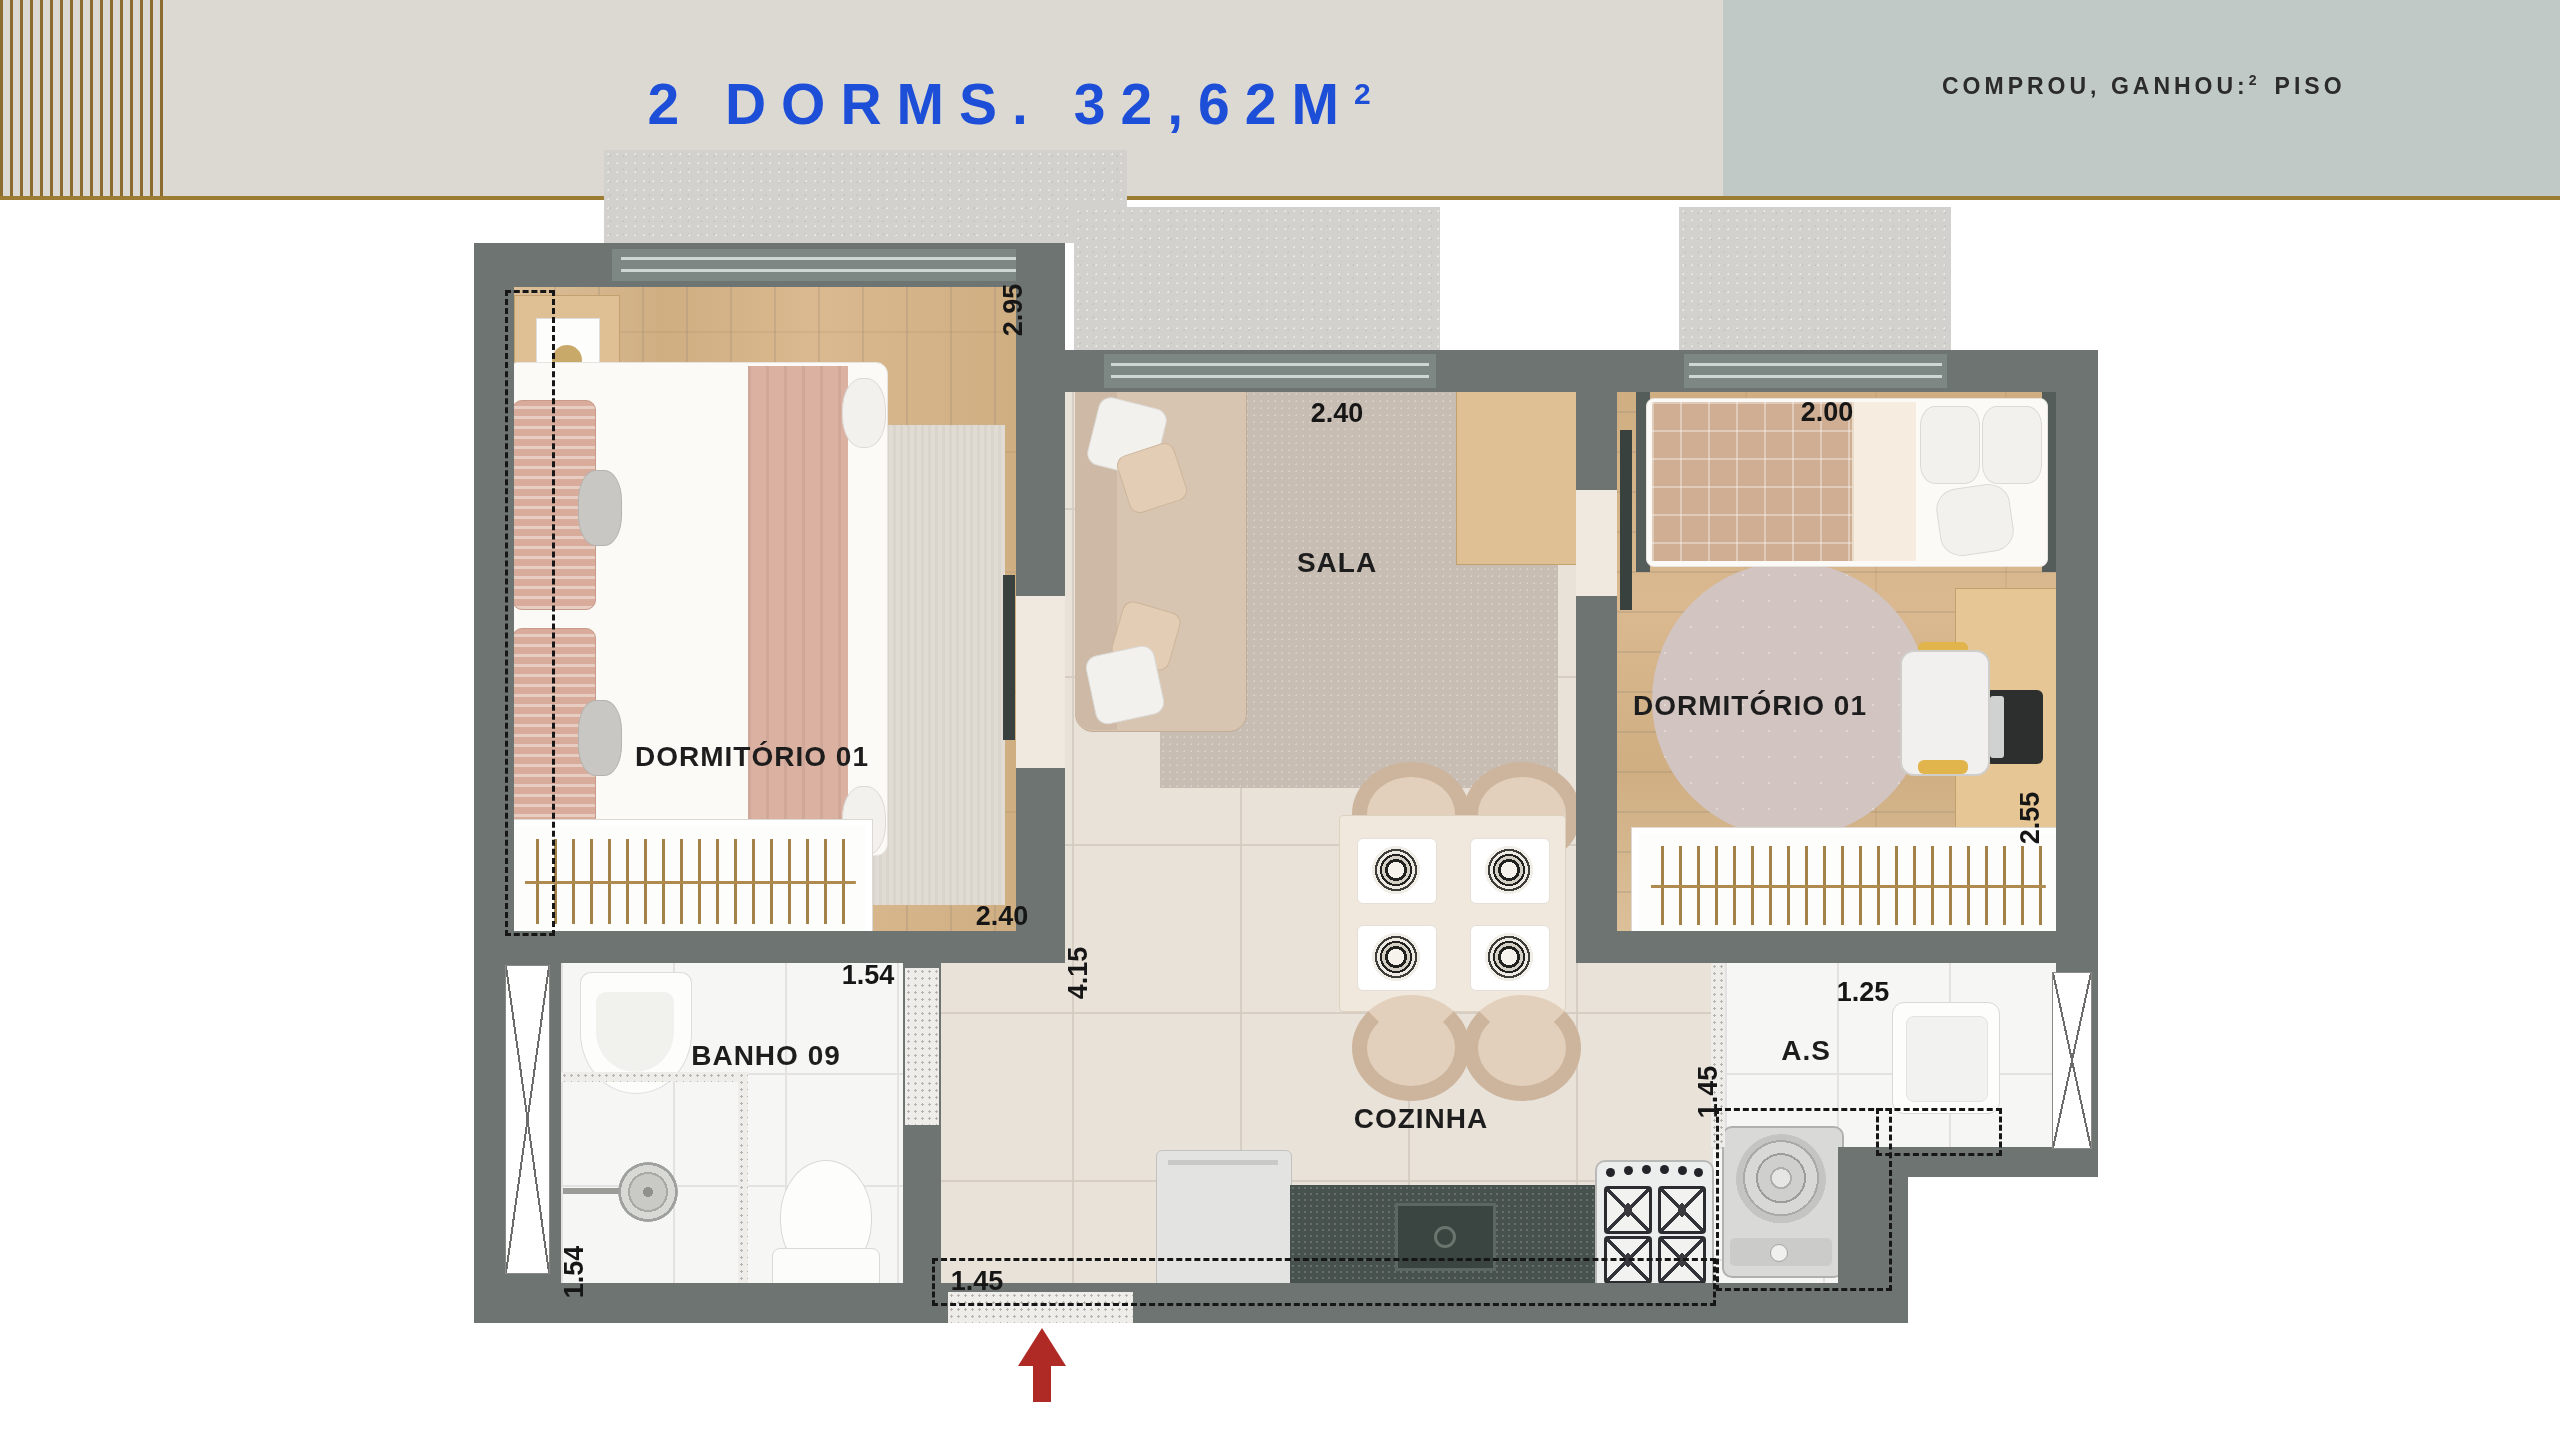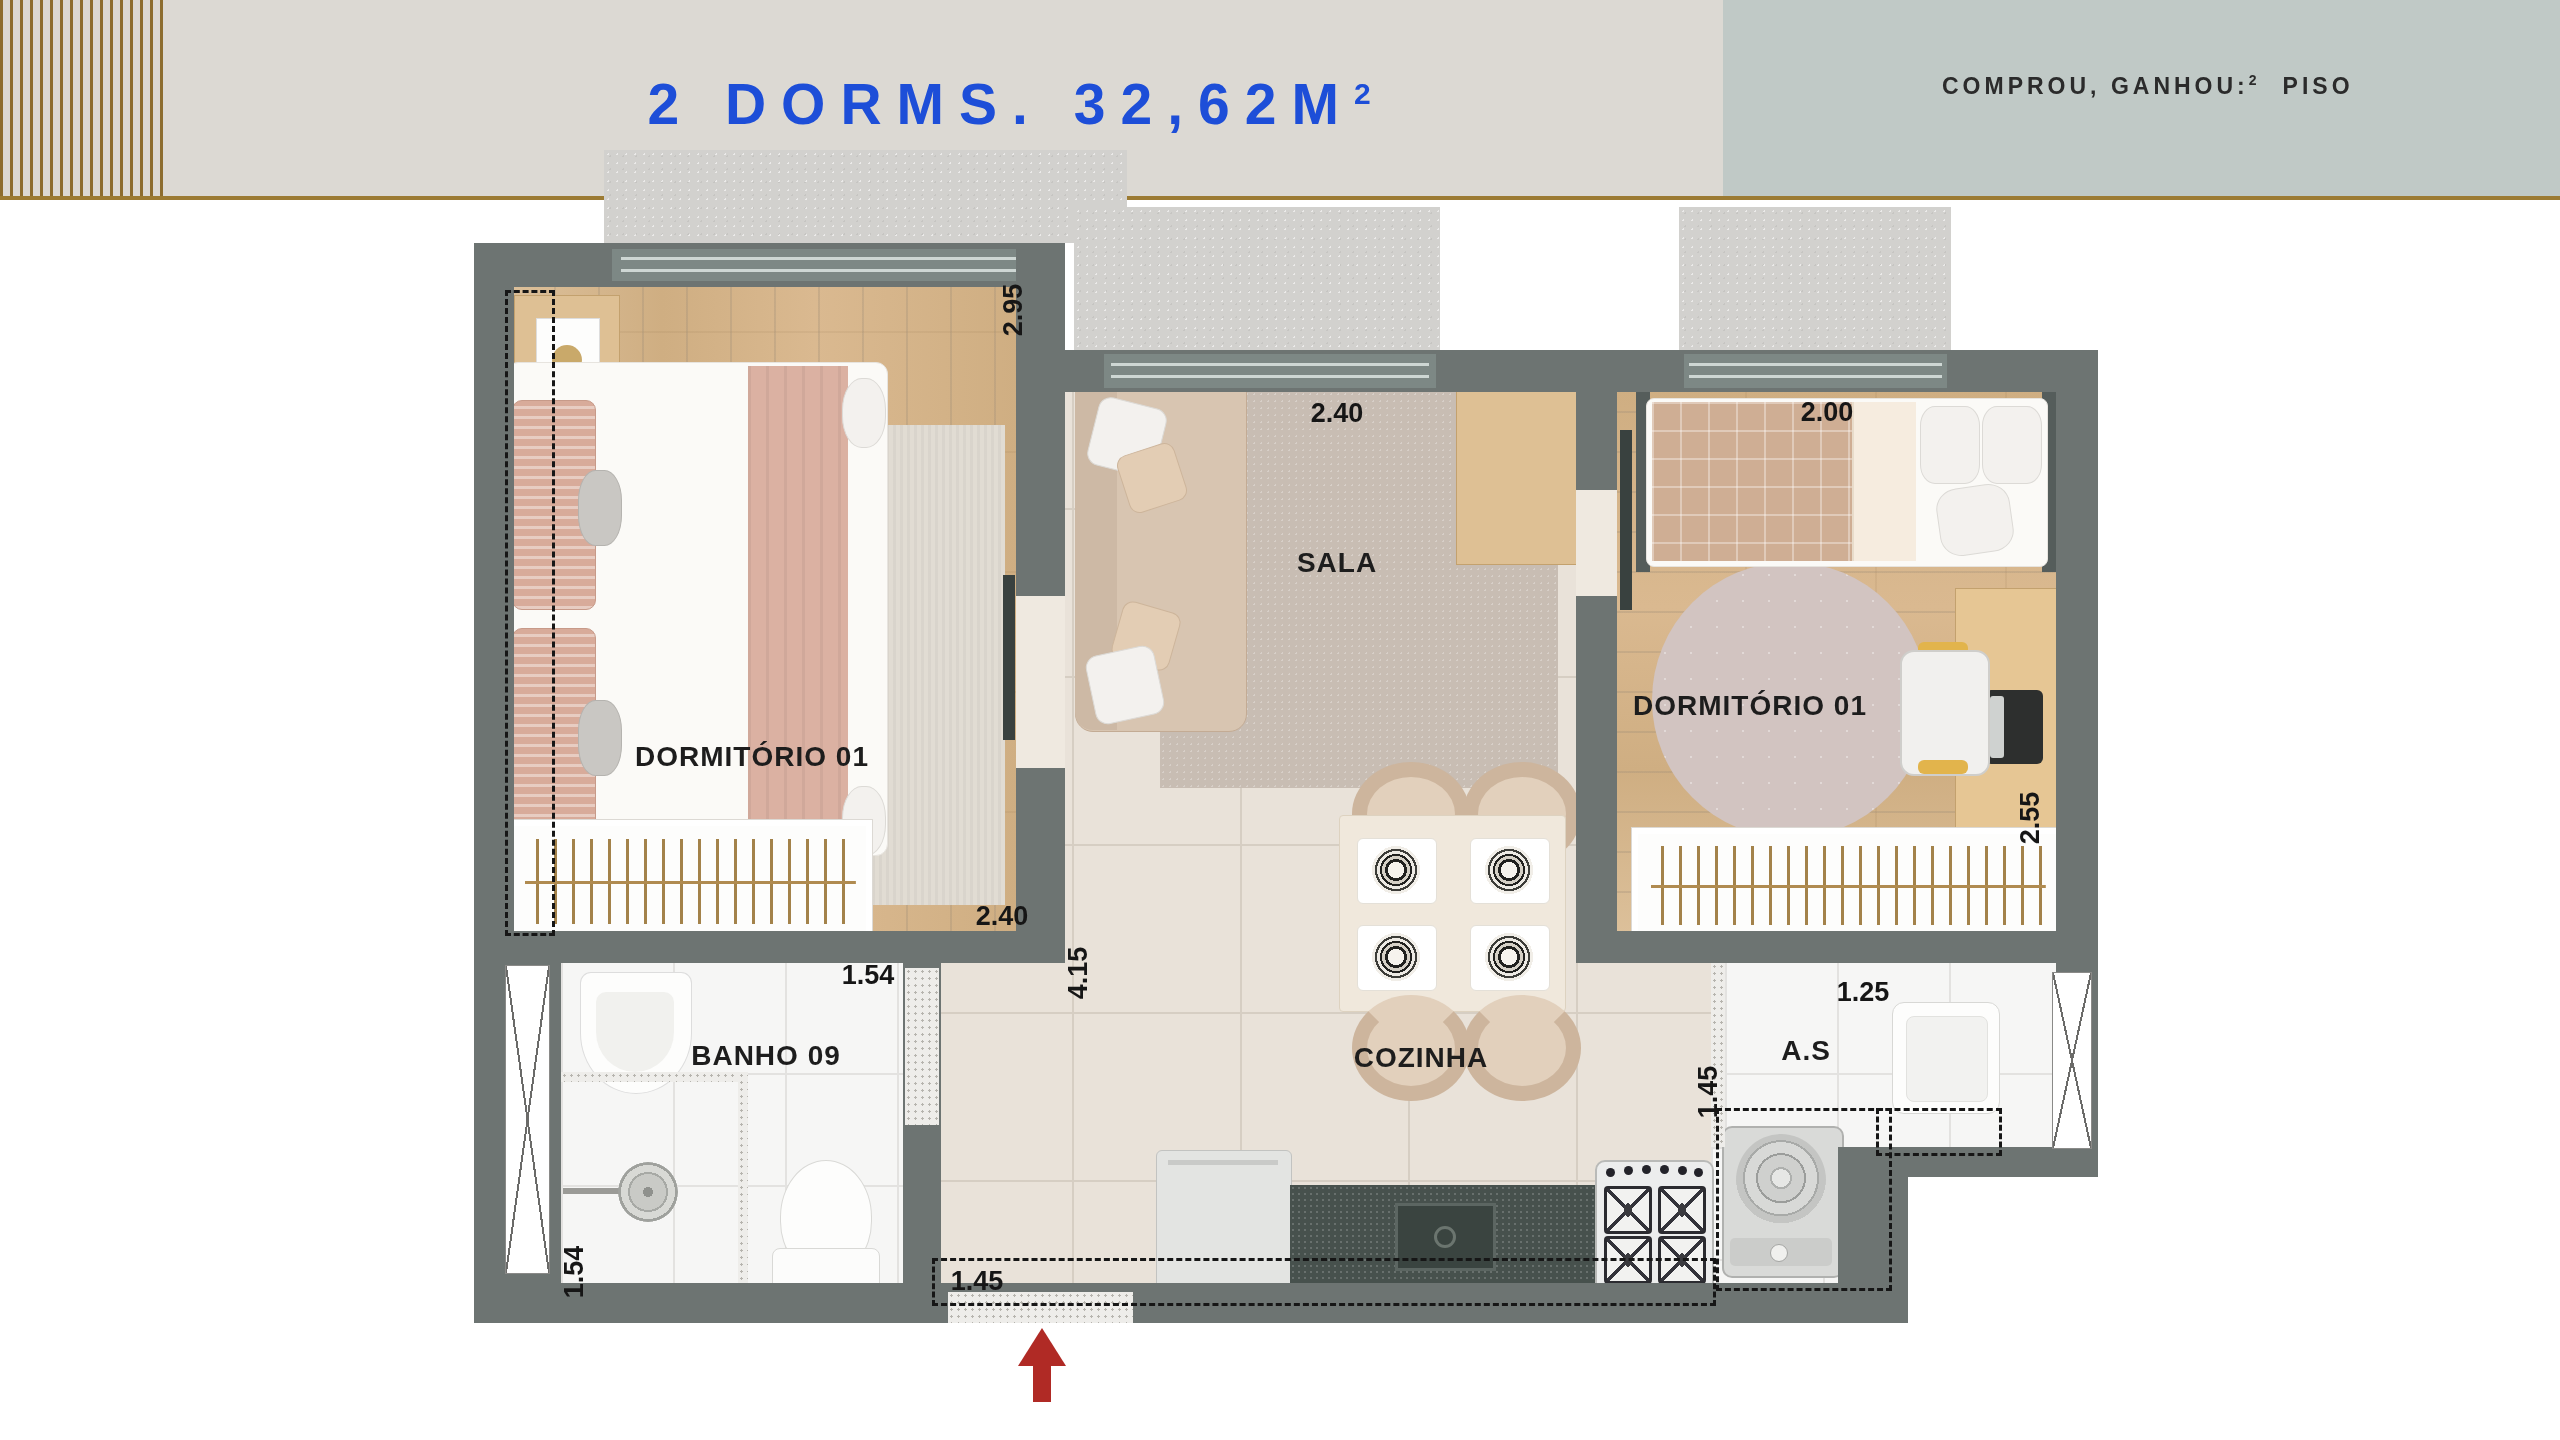--- a/index.html
+++ b/index.html
@@ -12,21 +12,21 @@
   .header-right{left:1723px;top:0;width:837px;height:196px;background:#c0c9c6;}
   .gold-line{left:0;top:196px;width:2560px;height:4px;background:#9c7b33;}
   .stripes{left:0;top:0;width:170px;height:196px;
     background:repeating-linear-gradient(90deg,#8d6d2f 0 3px,rgba(0,0,0,0) 3px 10px);}
   .title{left:1010px;top:104px;transform:translate(-50%,-50%);white-space:nowrap;
     font-size:57px;font-weight:bold;letter-spacing:15px;color:#1d4ed8;}
   .title sup{font-size:30px;letter-spacing:2px;}
   .promo{left:1942px;top:62px;width:560px;font-size:23px;font-weight:bold;letter-spacing:4px;
     line-height:36px;color:#2b2b2b;white-space:nowrap;}
   .promo sup{font-size:14px;}
-  .promo .post{margin-left:22px;}
+  .promo .post{margin-left:14px;}
 
   
   .tile-beige{background-color:#e9e2d9;
     background-image:linear-gradient(#d6cec3 2px,rgba(0,0,0,0) 2px),linear-gradient(90deg,#d6cec3 2px,rgba(0,0,0,0) 2px);
     background-size:168px 168px;background-position:-37px -52px;}
   .tile-white{background-color:#f6f6f5;
     background-image:linear-gradient(#e3e2e0 2px,rgba(0,0,0,0) 2px),linear-gradient(90deg,#e3e2e0 2px,rgba(0,0,0,0) 2px);
     background-size:112px 112px;}
   .wood-v{background-color:#d7b78c;
     background-image:repeating-linear-gradient(90deg,rgba(255,255,255,.12) 0 2px,rgba(0,0,0,0) 2px 44px),
@@ -257,21 +257,21 @@
 
   <div class="abs dash" style="left:505px;top:290px;width:44px;height:640px;"></div>
   <div class="abs dash" style="left:932px;top:1258px;width:778px;height:42px;"></div>
   <div class="abs dash" style="left:1716px;top:1108px;width:170px;height:177px;"></div>
   <div class="abs dash" style="left:1876px;top:1108px;width:120px;height:42px;"></div>
 
   <div class="abs room-label" style="left:752px;top:757px;">DORMITÓRIO 01</div>
   <div class="abs room-label" style="left:1337px;top:563px;">SALA</div>
   <div class="abs room-label" style="left:1750px;top:706px;">DORMITÓRIO 01</div>
   <div class="abs room-label" style="left:766px;top:1056px;">BANHO 09</div>
-  <div class="abs room-label" style="left:1421px;top:1058px;">COZINHA</div>
+  <div class="abs room-label" style="left:1421px;top:1119px;">COZINHA</div>
   <div class="abs room-label" style="left:1806px;top:1051px;">A.S</div>
 
   <div class="abs dim v" style="left:1013px;top:310px;">2.95</div>
   <div class="abs dim" style="left:1337px;top:413px;">2.40</div>
   <div class="abs dim" style="left:1827px;top:412px;">2.00</div>
   <div class="abs dim v" style="left:2030px;top:818px;">2.55</div>
   <div class="abs dim" style="left:868px;top:975px;">1.54</div>
   <div class="abs dim" style="left:1002px;top:916px;">2.40</div>
   <div class="abs dim v" style="left:1078px;top:973px;">4.15</div>
   <div class="abs dim" style="left:1863px;top:992px;">1.25</div>

